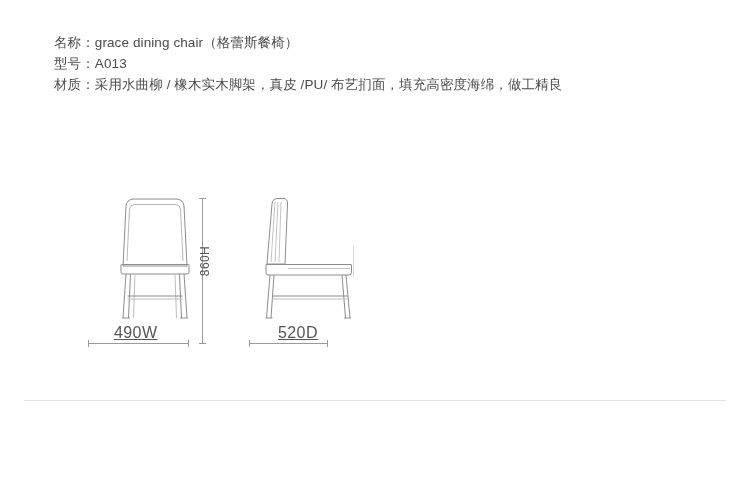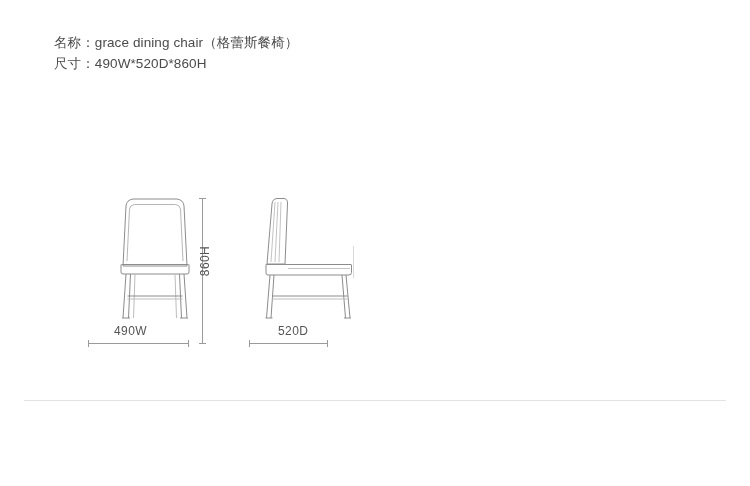--- a/index.html
+++ b/index.html
@@ -59,24 +59,25 @@
   .chair svg { display: block; }
 
   
   .dim-h {
     position: absolute;
     height: 0;
     border-top: 1px solid #9a9a9a;
   }
   .dim-label {
     position: absolute;
-    font-size: 12px;
+    font-size: 16px;
     color: #555555;
     letter-spacing: 0.4px;
     white-space: nowrap;
+    text-decoration: underline;
   }
   .dim-v {
     position: absolute;
     width: 0;
     border-left: 1px solid #9a9a9a;
   }
   .dim-label-vert {
     position: absolute;
     font-size: 12px;
     color: #555555;
@@ -110,21 +111,24 @@
 </head>
 <body>
 
 <div class="page">
 
   <div class="spec-list">
     <div class="spec-row">
       <span class="label">名称：</span><span class="value">grace dining chair（格蕾斯餐椅）</span>
     </div>
     <div class="spec-row">
-      <span class="label">尺寸：</span><span class="value">490W*520D*860H</span>
+      <span class="label">型号：</span><span class="value">A013</span>
+    </div>
+    <div class="spec-row">
+      <span class="label">材质：</span><span class="value">采用水曲柳 / 橡木实木脚架，真皮 /PU/ 布艺扪面，填充高密度海绵，做工精良</span>
     </div>
   </div>
 
   <div class="drawing">
 
     <div class="chair front">
       <svg width="130" height="146" viewBox="0 0 130 146" fill="none" stroke="#8c8c8c" stroke-width="1">
 
         <path d="M33 88 L36 28 Q36.5 22 43 21 L87 21 Q93.5 22 94 28 L97 88 Z"></path>
 

